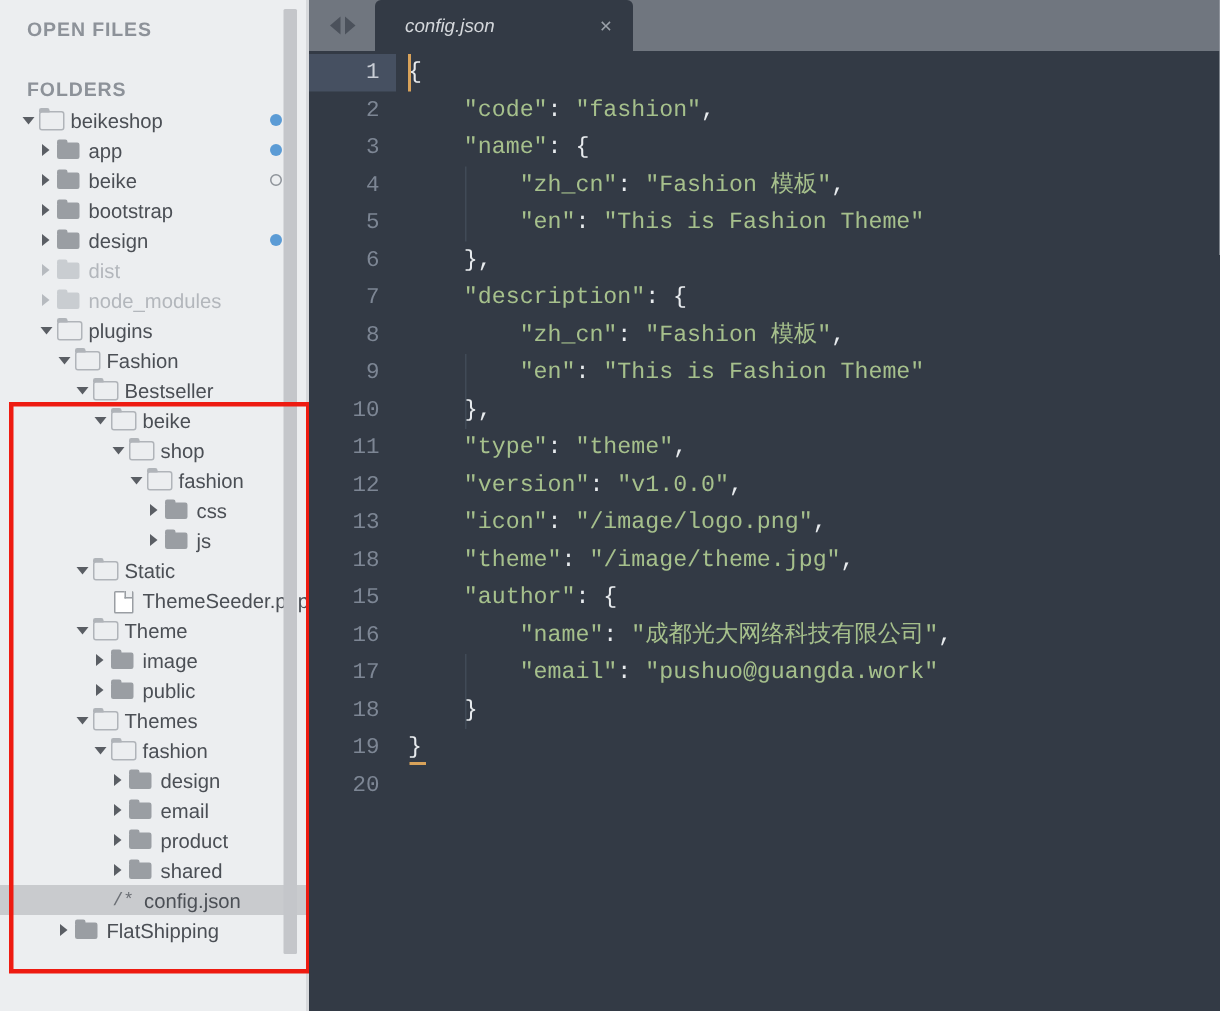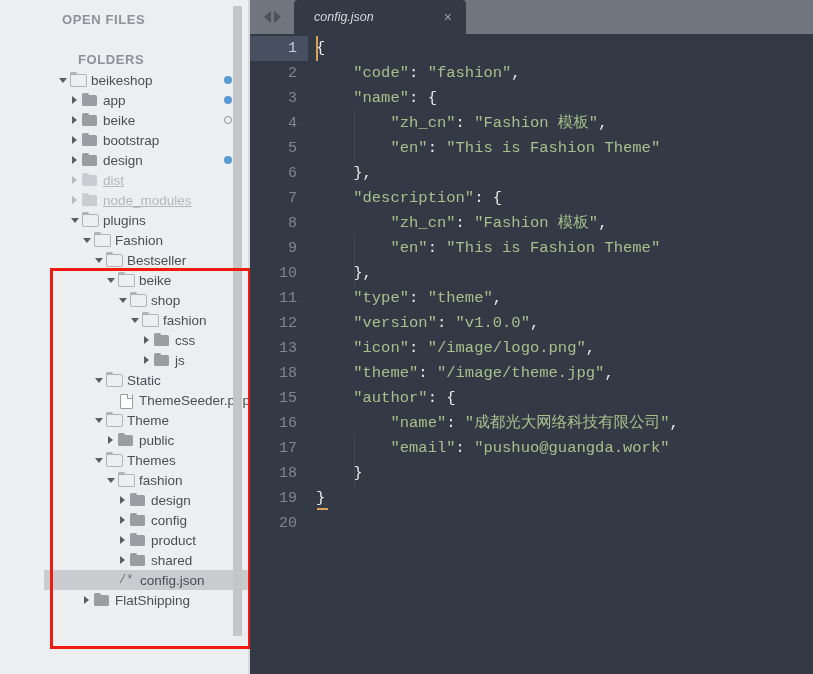--- a/index.html
+++ b/index.html
@@ -11,46 +11,45 @@
   }
   #app { position: relative; width: 813px; height: 674px; display: flex; }
 
   
   #sidebar {
     position: relative;
     width: 206px; height: 674px;
     background: #eceef0;
     flex: 0 0 206px;
     overflow: hidden;
-    margin-left: 44px;
   }
   .section-head {
     font-size: 13px;
     font-weight: bold;
     letter-spacing: .6px;
     color: #8d9299;
     padding-left: 18px;
   }
   #open-files-head { position: absolute; top: 12px; left: 0; }
-  #folders-head    { position: absolute; top: 52px; left: 16px; padding-left: 18px; }
+  #folders-head    { position: absolute; top: 52px; left: 0; padding-left: 18px; }
 
   #tree { position: absolute; top: 70px; left: 0; width: 206px; }
 
   .row {
     position: relative;
     height: 20px;
     display: flex;
     align-items: center;
     font-size: 13.5px;
     color: #4b4f55;
     white-space: nowrap;
     width: 206px;
   }
   .row.selected { background: #c9cbce; }
-  .row.dim { color: #b3b7bc; text-decoration: underline; }
+  .row.dim { color: #b3b7bc; }
 
   .tw {
     width: 11px; height: 20px;
     flex: 0 0 11px;
     position: relative;
   }
   .tw.closed::before {
     content: "";
     position: absolute; left: 2px; top: 6px;
     border-left: 5px solid #5a5e64;
@@ -382,20 +381,26 @@
         <div class="row">
           <span style="flex: 0 0 50px; height: 20px;"></span>
           <span class="tw open"></span>
           <span class="ficon open"></span>
           <span class="lbl">Theme</span>
         </div>
         <div class="row">
           <span style="flex: 0 0 62px; height: 20px;"></span>
           <span class="tw closed"></span>
           <span class="ficon closed"></span>
+          <span class="lbl">image</span>
+        </div>
+        <div class="row">
+          <span style="flex: 0 0 62px; height: 20px;"></span>
+          <span class="tw closed"></span>
+          <span class="ficon closed"></span>
           <span class="lbl">public</span>
         </div>
         <div class="row">
           <span style="flex: 0 0 50px; height: 20px;"></span>
           <span class="tw open"></span>
           <span class="ficon open"></span>
           <span class="lbl">Themes</span>
         </div>
         <div class="row">
           <span style="flex: 0 0 62px; height: 20px;"></span>
@@ -406,21 +411,21 @@
         <div class="row">
           <span style="flex: 0 0 74px; height: 20px;"></span>
           <span class="tw closed"></span>
           <span class="ficon closed"></span>
           <span class="lbl">design</span>
         </div>
         <div class="row">
           <span style="flex: 0 0 74px; height: 20px;"></span>
           <span class="tw closed"></span>
           <span class="ficon closed"></span>
-          <span class="lbl">config</span>
+          <span class="lbl">email</span>
         </div>
         <div class="row">
           <span style="flex: 0 0 74px; height: 20px;"></span>
           <span class="tw closed"></span>
           <span class="ficon closed"></span>
           <span class="lbl">product</span>
         </div>
         <div class="row">
           <span style="flex: 0 0 74px; height: 20px;"></span>
           <span class="tw closed"></span>

